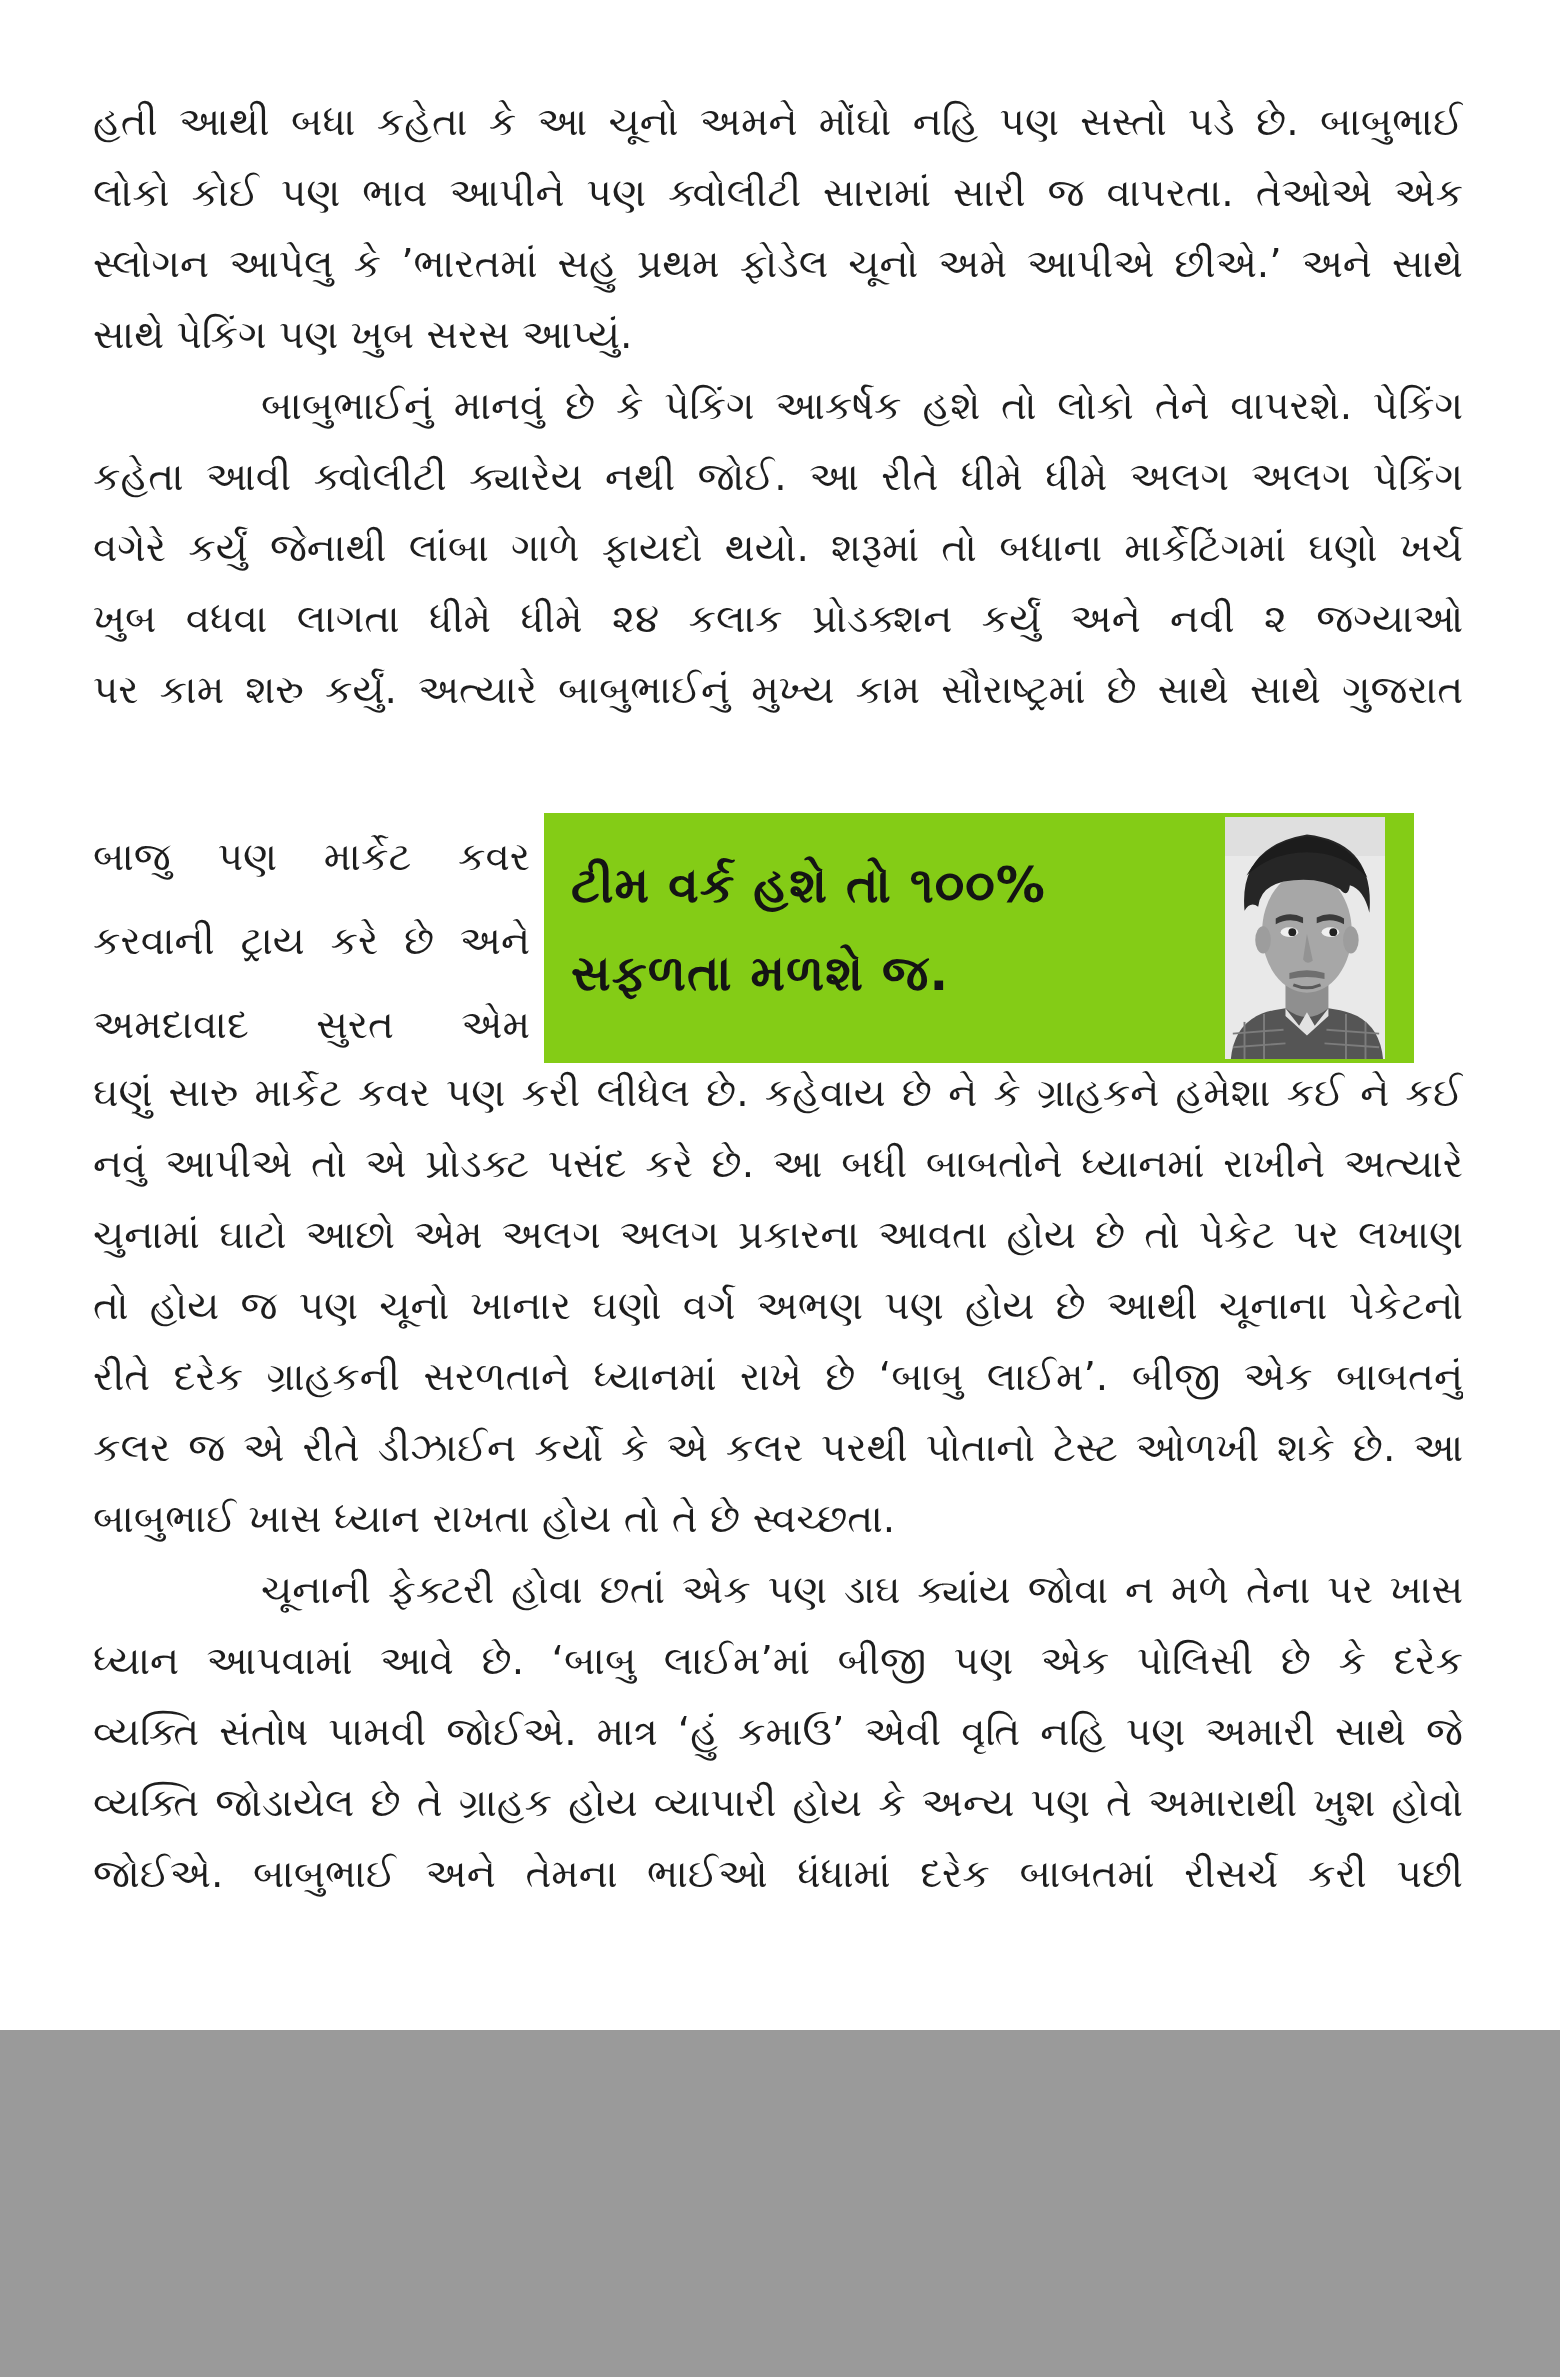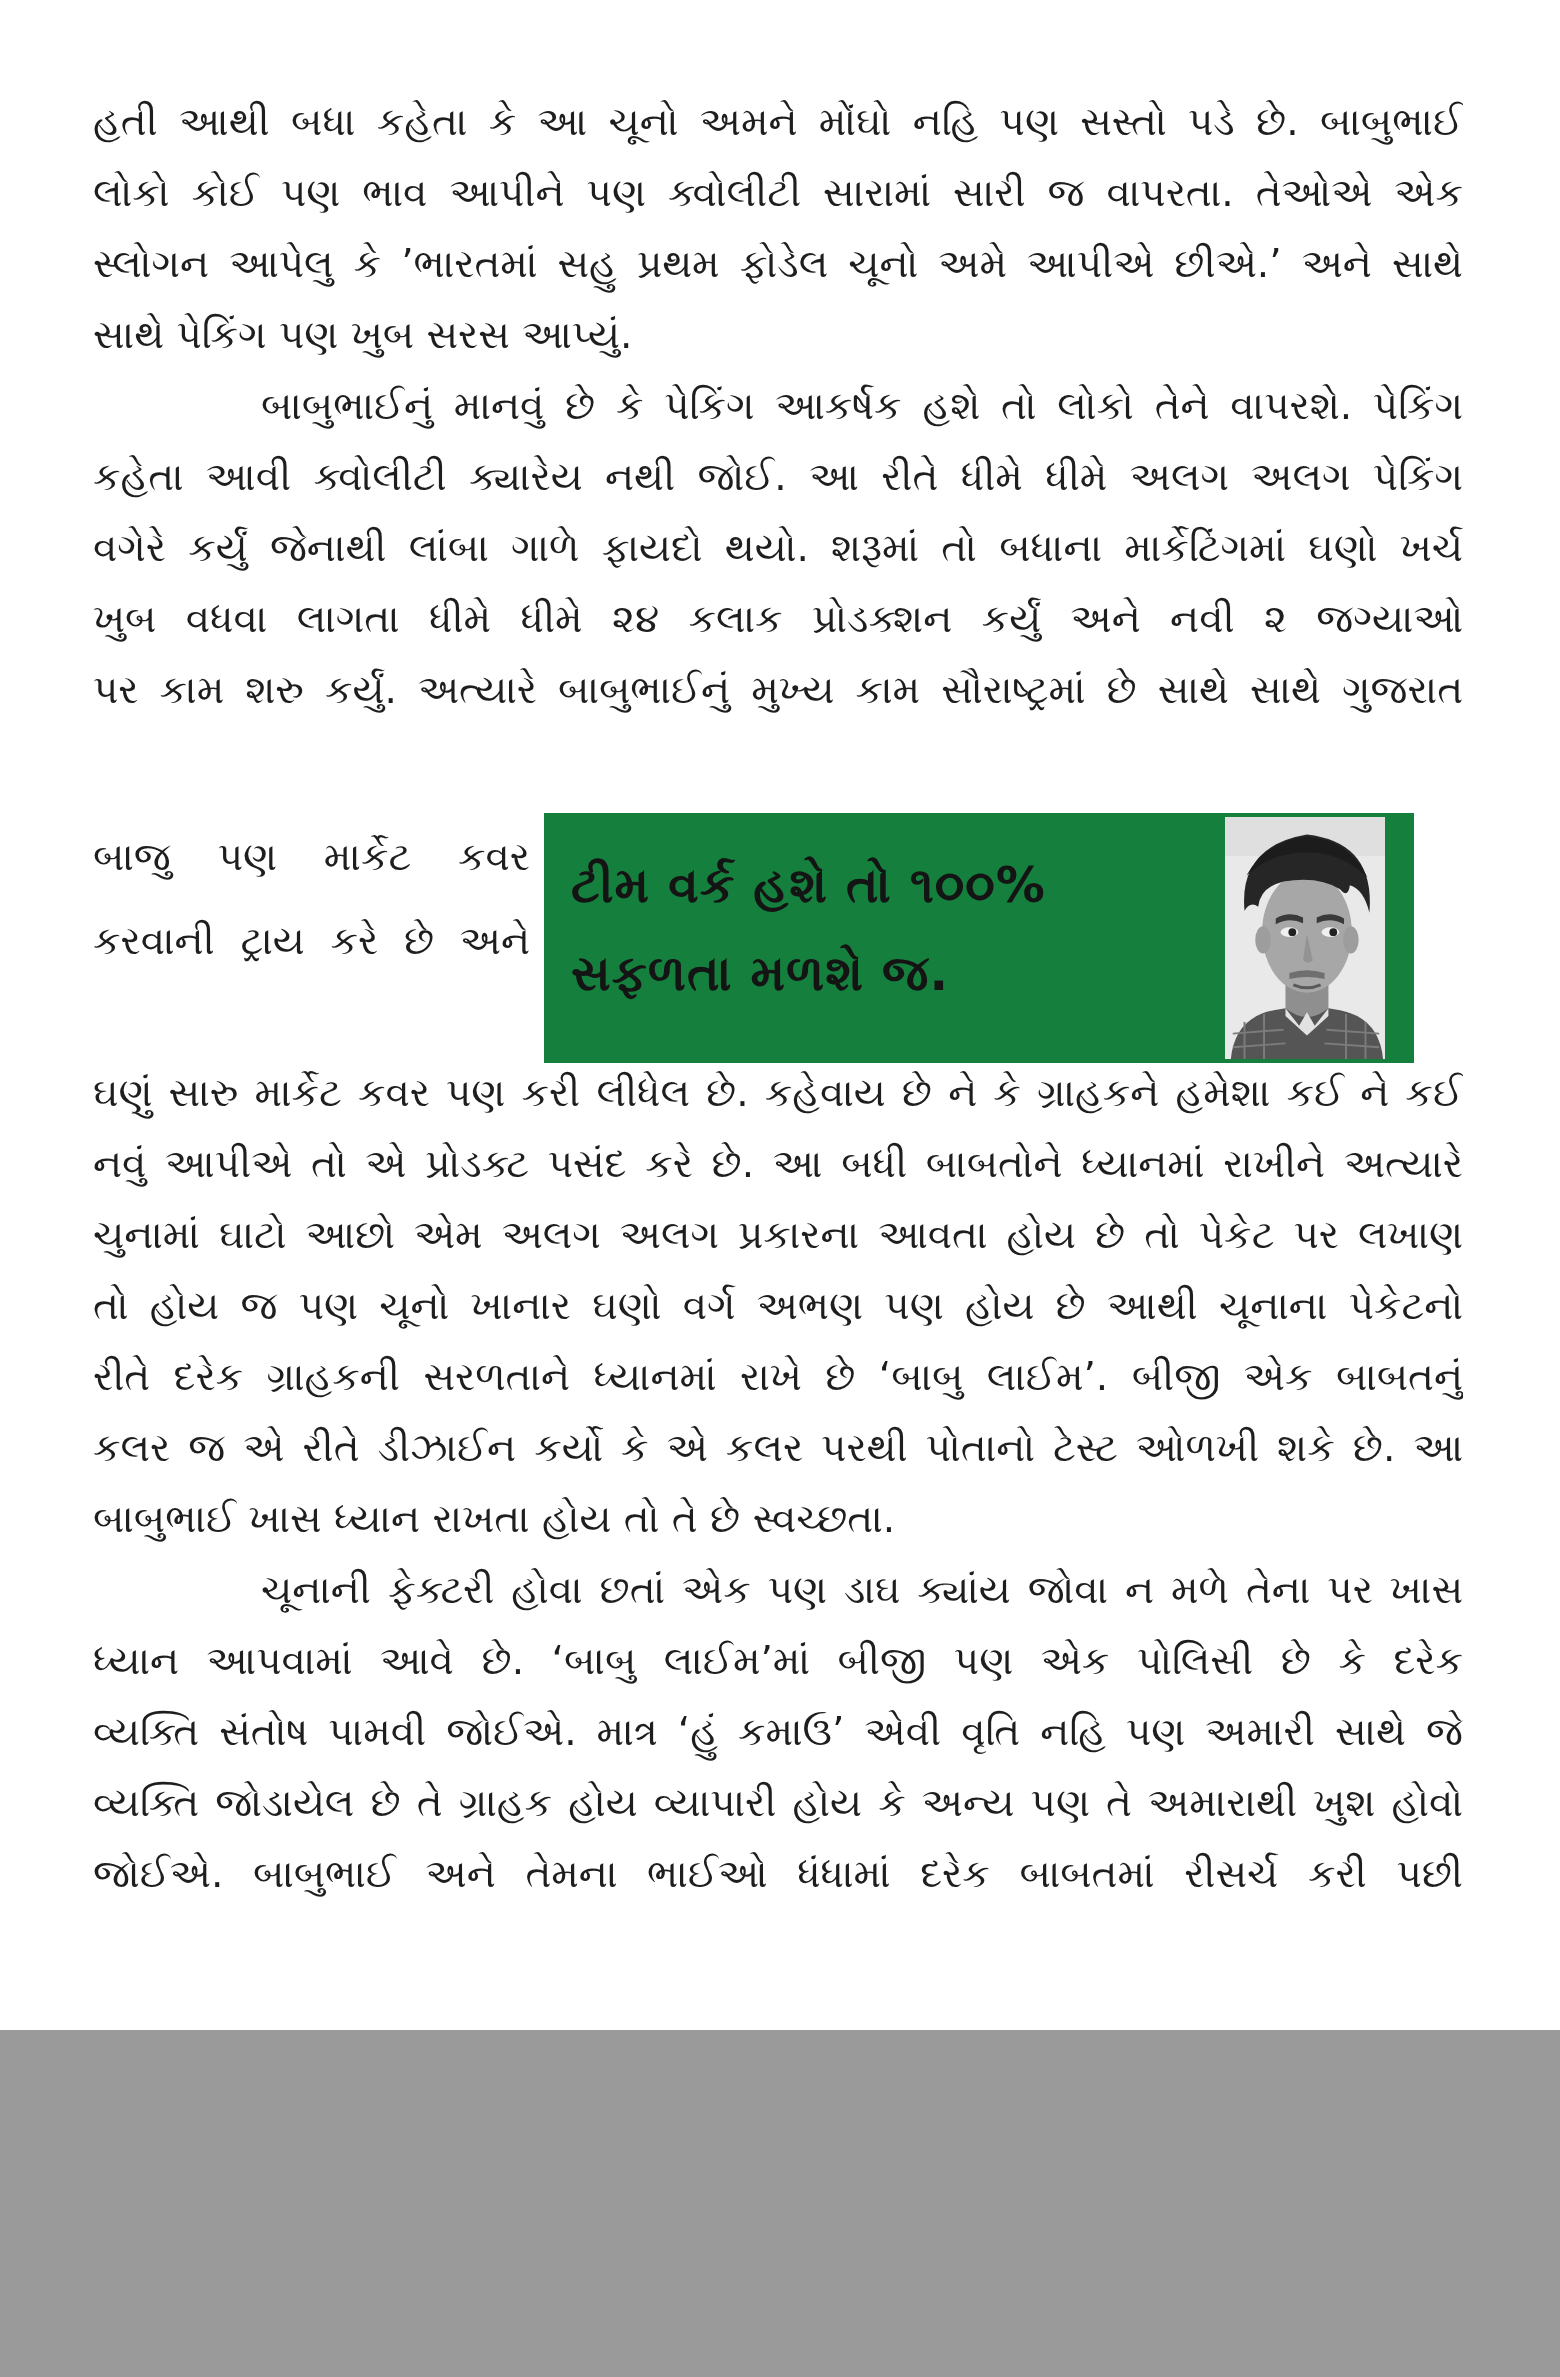--- a/index.html
+++ b/index.html
@@ -40,21 +40,21 @@
     position:absolute;
     left:0; top:90px; width:437px;
   }
   .narrowcol .line{
     height:84px; line-height:84px;
   }
   .quotebox{
     position:absolute;
     left:451px; top:88px;
     width:870px; height:250px;
-    background:#15803d;
+    background:#84cc16;
   }
   .quotetext{
     position:absolute;
     left:27px; top:29px; right:224px;
     font-size:49px;
     font-weight:bold;
     line-height:88px;
     color:#141414;
     letter-spacing:1px;
   }
@@ -102,20 +102,21 @@
       <div class="line j">કહેતા આવી ક્વોલીટી ક્યારેય નથી જોઈ. આ રીતે ધીમે ધીમે અલગ અલગ પેકિંગ</div>
       <div class="line j">વગેરે કર્યું જેનાથી લાંબા ગાળે ફાયદો થયો. શરૂમાં તો બધાના માર્કેટિંગમાં ઘણો ખર્ચ</div>
       <div class="line j">ખુબ વધવા લાગતા ધીમે ધીમે ૨૪ કલાક પ્રોડક્શન કર્યું અને નવી ૨ જગ્યાઓ</div>
       <div class="line j">પર કામ શરુ કર્યું. અત્યારે બાબુભાઈનું મુખ્ય કામ સૌરાષ્ટ્રમાં છે સાથે સાથે ગુજરાત</div>
     </div>
 
     <div class="wrapzone">
       <div class="narrowcol">
         <div class="line j">બાજુ પણ માર્કેટ કવર</div>
         <div class="line j">કરવાની ટ્રાય કરે છે અને</div>
+        <div class="line j">અમદાવાદ સુરત એમ</div>
       </div>
       <div class="quotebox">
         <div class="quotetext">
           <div>ટીમ વર્ક હશે તો ૧૦૦%</div>
           <div>સફળતા મળશે જ.</div>
         </div>
         <div class="photo">
           <svg width="160" height="242" viewBox="0 0 164 248" xmlns="http://www.w3.org/2000/svg">
             <rect x="0" y="0" width="164" height="248" fill="#e9e9e9"></rect>
             <rect x="0" y="0" width="164" height="40" fill="#dfdfdf"></rect>

